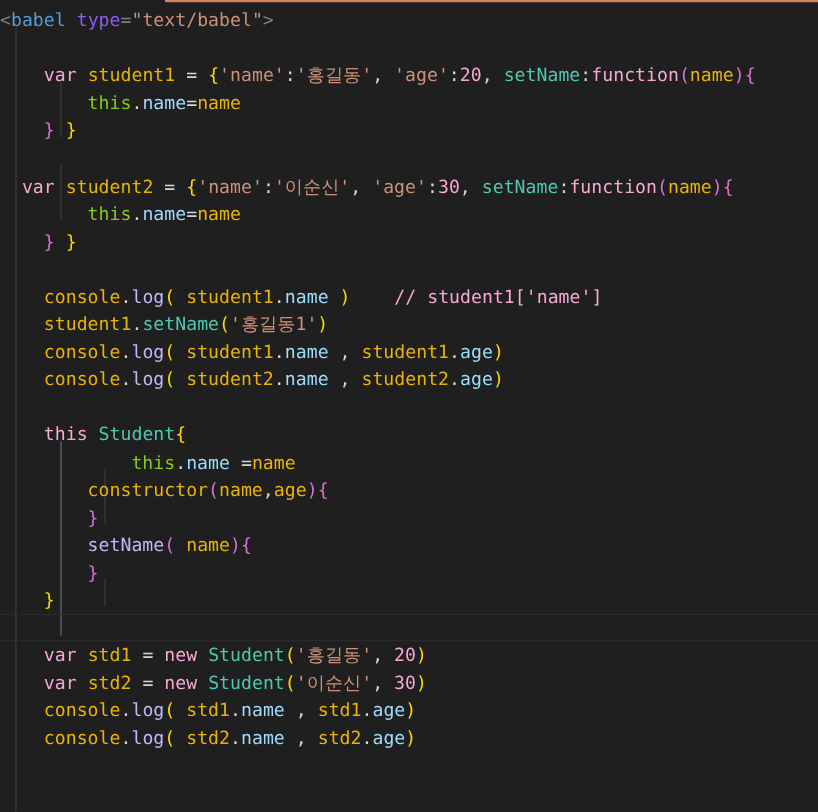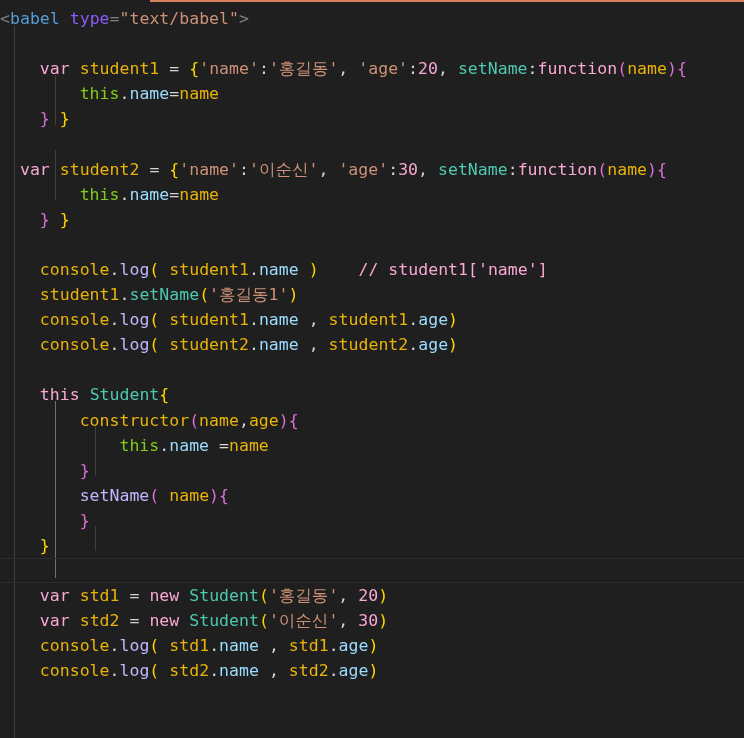--- a/index.html
+++ b/index.html
@@ -118,22 +118,22 @@
       <div class="line"><span class="tok-plain">  </span><span class="tok-kw">var</span><span class="tok-plain"> </span><span class="tok-var">student2</span><span class="tok-plain"> </span><span class="tok-plain">=</span><span class="tok-plain"> </span><span class="tok-br1">{</span><span class="tok-str">'name'</span><span class="tok-plain">:</span><span class="tok-str">'이순신'</span><span class="tok-plain">, </span><span class="tok-str">'age'</span><span class="tok-plain">:</span><span class="tok-num">30</span><span class="tok-plain">, </span><span class="tok-type">setName</span><span class="tok-plain">:</span><span class="tok-kw">function</span><span class="tok-br2">(</span><span class="tok-var">name</span><span class="tok-br2">)</span><span class="tok-br2">{</span></div>
       <div class="line"><span class="tok-plain">        </span><span class="tok-this">this</span><span class="tok-plain">.</span><span class="tok-prop">name</span><span class="tok-plain">=</span><span class="tok-var">name</span></div>
       <div class="line"><span class="tok-plain">    </span><span class="tok-br2">}</span><span class="tok-plain"> </span><span class="tok-br1">}</span></div>
       <div class="line">&nbsp;</div>
       <div class="line"><span class="tok-plain">    </span><span class="tok-var">console</span><span class="tok-plain">.</span><span class="tok-fn">log</span><span class="tok-br1">(</span><span class="tok-plain"> </span><span class="tok-var">student1</span><span class="tok-plain">.</span><span class="tok-prop">name</span><span class="tok-plain"> </span><span class="tok-br1">)</span><span class="tok-plain">    </span><span class="tok-comment">// student1['name']</span></div>
       <div class="line"><span class="tok-plain">    </span><span class="tok-var">student1</span><span class="tok-plain">.</span><span class="tok-type">setName</span><span class="tok-br1">(</span><span class="tok-str">'홍길동1'</span><span class="tok-br1">)</span></div>
       <div class="line"><span class="tok-plain">    </span><span class="tok-var">console</span><span class="tok-plain">.</span><span class="tok-fn">log</span><span class="tok-br1">(</span><span class="tok-plain"> </span><span class="tok-var">student1</span><span class="tok-plain">.</span><span class="tok-prop">name</span><span class="tok-plain"> , </span><span class="tok-var">student1</span><span class="tok-plain">.</span><span class="tok-prop">age</span><span class="tok-br1">)</span></div>
       <div class="line"><span class="tok-plain">    </span><span class="tok-var">console</span><span class="tok-plain">.</span><span class="tok-fn">log</span><span class="tok-br1">(</span><span class="tok-plain"> </span><span class="tok-var">student2</span><span class="tok-plain">.</span><span class="tok-prop">name</span><span class="tok-plain"> , </span><span class="tok-var">student2</span><span class="tok-plain">.</span><span class="tok-prop">age</span><span class="tok-br1">)</span></div>
       <div class="line">&nbsp;</div>
       <div class="line"><span class="tok-plain">    </span><span class="tok-kw">this</span><span class="tok-plain"> </span><span class="tok-type">Student</span><span class="tok-br1">{</span></div>
+      <div class="line"><span class="tok-plain">            </span><span class="tok-this">this</span><span class="tok-plain">.</span><span class="tok-prop">name</span><span class="tok-plain"> =</span><span class="tok-var">name</span></div>
       <div class="line"><span class="tok-plain">        </span><span class="tok-var">constructor</span><span class="tok-br2">(</span><span class="tok-var">name</span><span class="tok-plain">,</span><span class="tok-var">age</span><span class="tok-br2">)</span><span class="tok-br2">{</span></div>
-      <div class="line"><span class="tok-plain">            </span><span class="tok-this">this</span><span class="tok-plain">.</span><span class="tok-prop">name</span><span class="tok-plain"> =</span><span class="tok-var">name</span></div>
       <div class="line"><span class="tok-plain">        </span><span class="tok-br2">}</span></div>
       <div class="line"><span class="tok-plain">        </span><span class="tok-fn">setName</span><span class="tok-br2">(</span><span class="tok-plain"> </span><span class="tok-var">name</span><span class="tok-br2">)</span><span class="tok-br2">{</span></div>
       <div class="line"><span class="tok-plain">        </span><span class="tok-br2">}</span></div>
       <div class="line"><span class="tok-plain">    </span><span class="tok-br1">}</span></div>
       <div class="line">&nbsp;</div>
       <div class="line"><span class="tok-plain">    </span><span class="tok-kw">var</span><span class="tok-plain"> </span><span class="tok-var">std1</span><span class="tok-plain"> = </span><span class="tok-kw">new</span><span class="tok-plain"> </span><span class="tok-type">Student</span><span class="tok-br1">(</span><span class="tok-str">'홍길동'</span><span class="tok-plain">, </span><span class="tok-num">20</span><span class="tok-br1">)</span></div>
       <div class="line"><span class="tok-plain">    </span><span class="tok-kw">var</span><span class="tok-plain"> </span><span class="tok-var">std2</span><span class="tok-plain"> = </span><span class="tok-kw">new</span><span class="tok-plain"> </span><span class="tok-type">Student</span><span class="tok-br1">(</span><span class="tok-str">'이순신'</span><span class="tok-plain">, </span><span class="tok-num">30</span><span class="tok-br1">)</span></div>
       <div class="line"><span class="tok-plain">    </span><span class="tok-var">console</span><span class="tok-plain">.</span><span class="tok-fn">log</span><span class="tok-br1">(</span><span class="tok-plain"> </span><span class="tok-var">std1</span><span class="tok-plain">.</span><span class="tok-prop">name</span><span class="tok-plain"> , </span><span class="tok-var">std1</span><span class="tok-plain">.</span><span class="tok-prop">age</span><span class="tok-br1">)</span></div>
       <div class="line"><span class="tok-plain">    </span><span class="tok-var">console</span><span class="tok-plain">.</span><span class="tok-fn">log</span><span class="tok-br1">(</span><span class="tok-plain"> </span><span class="tok-var">std2</span><span class="tok-plain">.</span><span class="tok-prop">name</span><span class="tok-plain"> , </span><span class="tok-var">std2</span><span class="tok-plain">.</span><span class="tok-prop">age</span><span class="tok-br1">)</span></div>
     </div>

